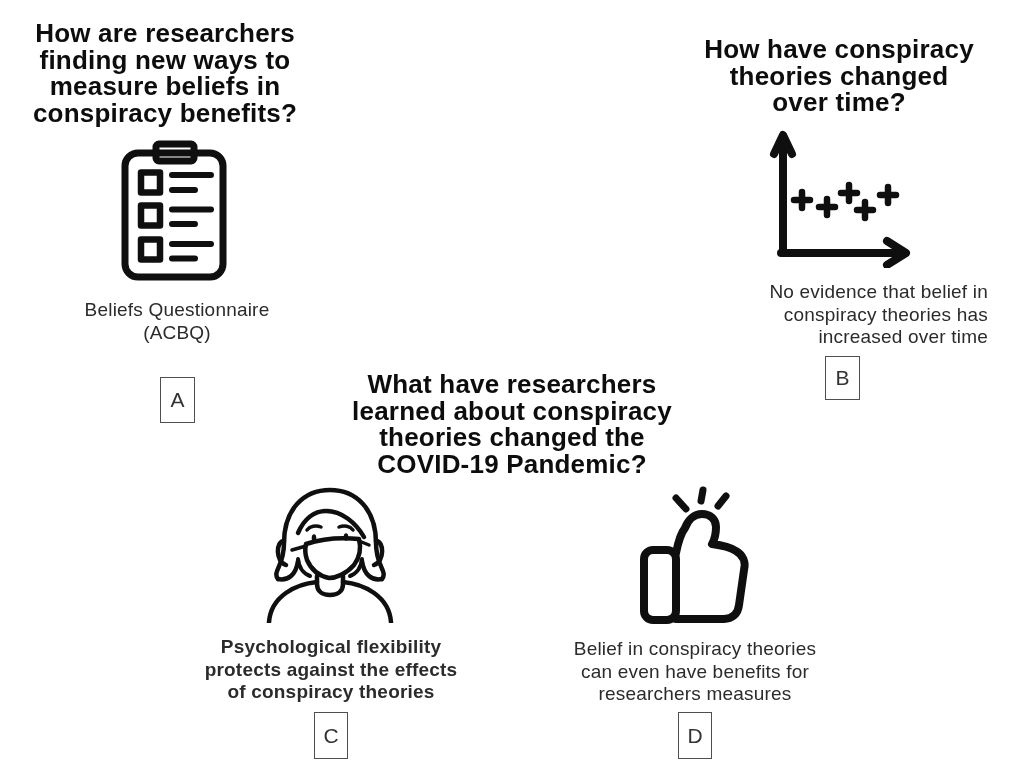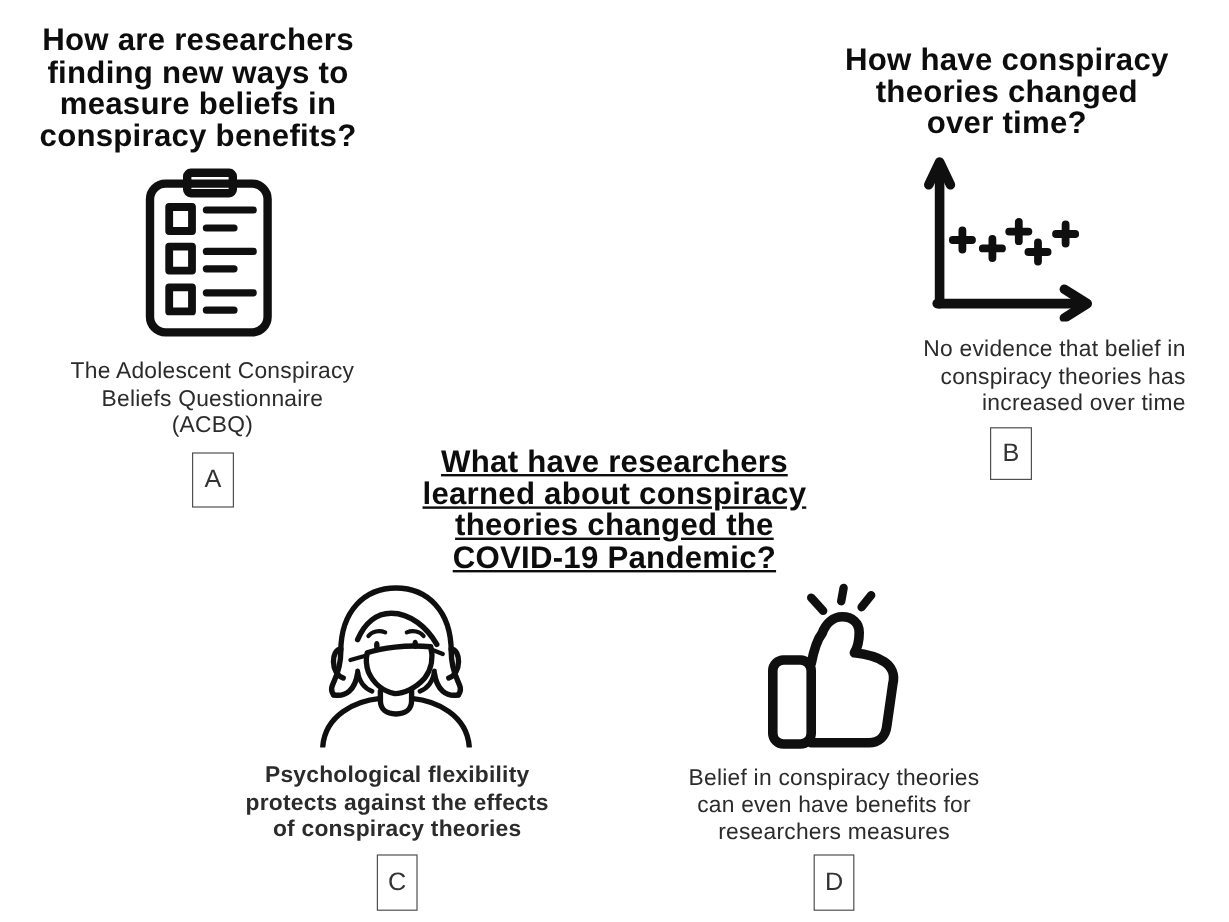--- a/index.html
+++ b/index.html
@@ -40,21 +40,20 @@
     <rect class="stroke" x="7" y="13" width="98" height="124" rx="13" stroke-width="7"></rect>
     <rect class="stroke" x="38" y="4" width="38" height="17" rx="3" stroke-width="7" fill="#ffffff"></rect>
     <rect class="stroke" x="23" y="32.5" width="19" height="20" stroke-width="6.5"></rect>
     <rect class="stroke" x="23" y="65.5" width="19" height="20" stroke-width="6.5"></rect>
     <rect class="stroke" x="23" y="99.5" width="19" height="20" stroke-width="6.5"></rect>
     <path class="stroke" stroke-width="6" d="M54,35 H93 M54,50 H77 M54,69.5 H93 M54,84 H77 M54,104 H93 M54,118.5 H77"></path>
   </svg>
 </div>
 
 <div class="abs answer" style="left:27px;top:299px;width:300px;">
-  <div>The Adolescent Conspiracy</div>
   <div>Beliefs Questionnaire</div>
   <div>(ACBQ)</div>
 </div>
 
 <div class="abs letter-box" style="left:160px;top:377px;width:33px;height:44px;">
   <span>A</span>
 </div>
 
 <div class="abs question" style="left:682px;top:36px;width:314px;">
   <div>How have conspiracy</div>
@@ -79,21 +78,21 @@
 <div class="abs answer" style="left:684px;top:281px;width:304px;text-align:right;">
   <div>No evidence that belief in</div>
   <div>conspiracy theories has</div>
   <div>increased over time</div>
 </div>
 
 <div class="abs letter-box" style="left:825px;top:356px;width:33px;height:42px;">
   <span>B</span>
 </div>
 
-<div class="abs question" style="left:330px;top:371px;width:364px;text-decoration:underline;">
+<div class="abs question" style="left:330px;top:371px;width:364px;">
   <div>What have researchers</div>
   <div>learned about conspiracy</div>
   <div>theories changed the</div>
   <div>COVID-19 Pandemic?</div>
 </div>
 
 <div class="abs" style="left:262px;top:481px;">
   <svg width="136" height="142" viewBox="0 0 136 142">
 
     <path class="stroke" stroke-width="4.5" d="M7,141 C9,115 34,103 55,101 M81,101 C102,103 127,115 129,141"></path>

